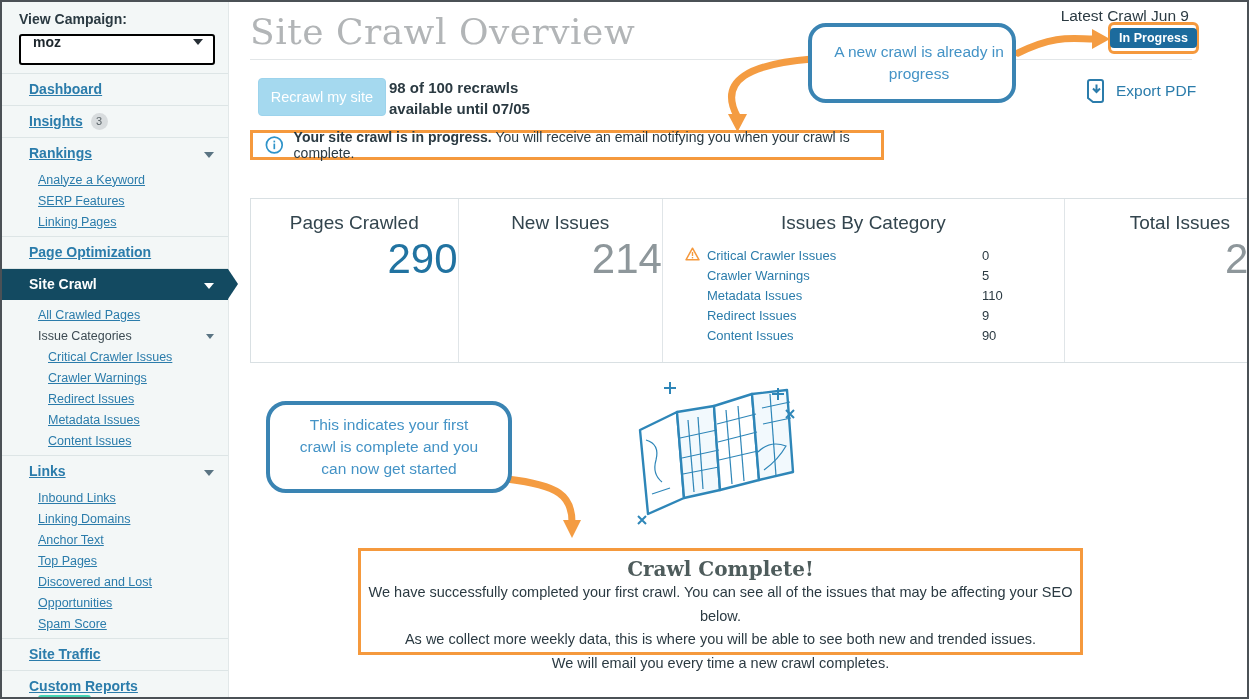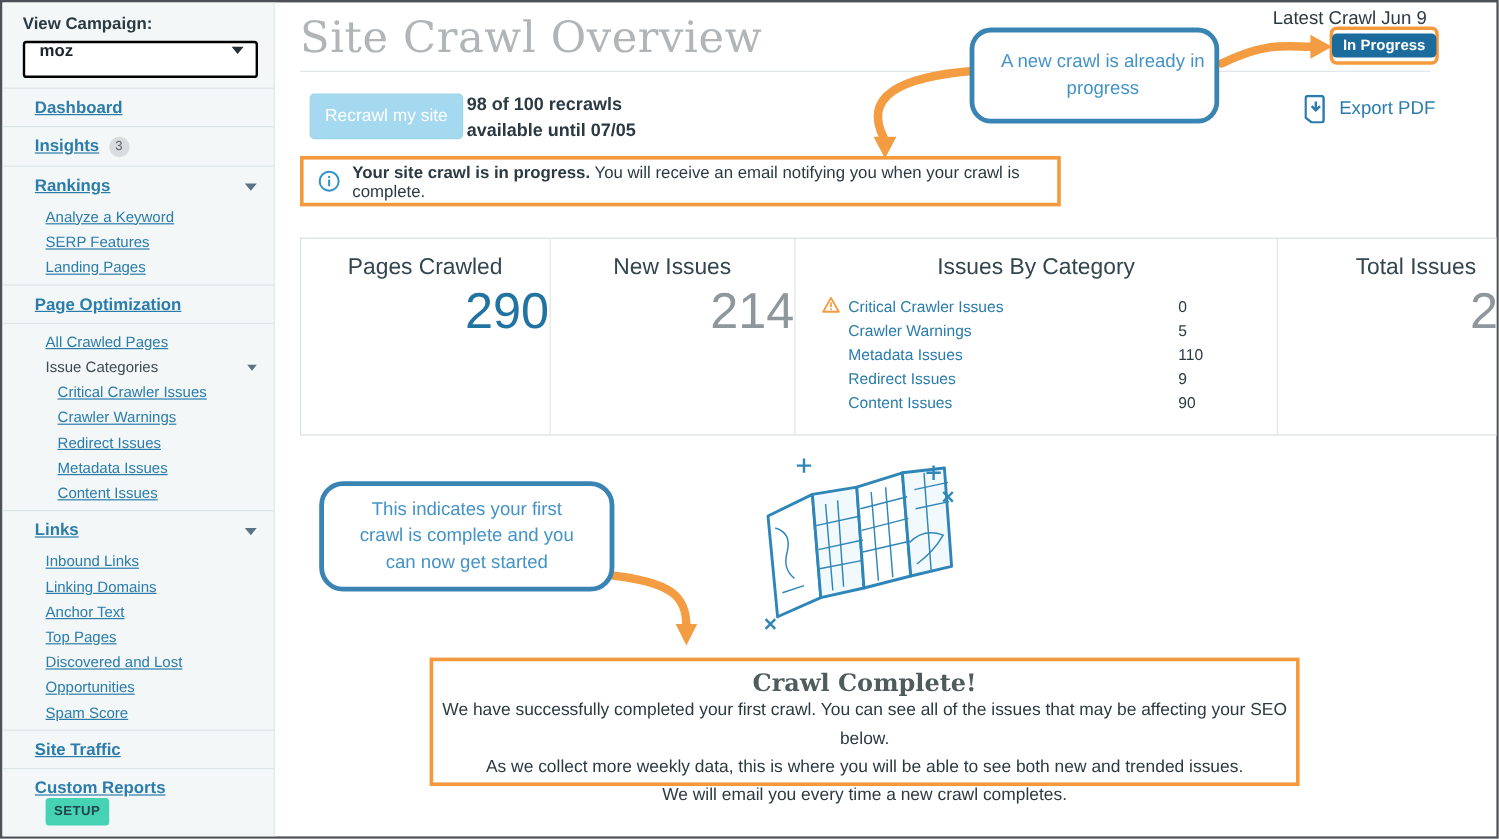--- a/index.html
+++ b/index.html
@@ -82,21 +82,21 @@
     color: #ffffff; font-size: 14.5px; font-family: "Liberation Sans", sans-serif; cursor: pointer;
   }
   .recrawl-info { position: absolute; left: 387px; top: 75px; font-size: 15px; font-weight: bold; color: #2b3a42; line-height: 21px; }
   .export-pdf {
     position: absolute; left: 1085px; top: 77px; display: flex; align-items: center; gap: 9px;
     color: #2b7cab; font-size: 15.5px; text-decoration: none; cursor: pointer;
   }
 
   
   .info-banner {
-    position: absolute; left: 248px; top: 128px; width: 634px; height: 42px;
+    position: absolute; left: 248px; top: 128px; width: 634px; height: 30px;
     border: 3px solid #f5993d; background: #ffffff;
     display: flex; align-items: center; gap: 10px; padding: 0 10px 0 12px;
     font-size: 14px; color: #2b3a42; z-index: 2;
   }
   .info-banner b { font-weight: bold; }
 
   
   .cards {
     position: absolute; left: 248px; top: 196px; width: 1046px; height: 165px;
     border: 1px solid #d9e0e3; background: #ffffff;
@@ -160,29 +160,33 @@
     </div>
 
     <div class="nav-section">
       <div class="nav-top">
         <a>Rankings</a>
         <span class="nav-caret"></span>
       </div>
       <div class="sub-wrap">
         <a class="nav-sub">Analyze a Keyword</a>
         <a class="nav-sub">SERP Features</a>
-        <a class="nav-sub">Landing Pages</a>
+        <a class="nav-sub">Linking Pages</a>
       </div>
     </div>
 
     <div class="nav-section">
       <a class="nav-top">Page Optimization</a>
     </div>
 
     <div class="nav-section">
+      <div class="nav-sitecrawl">
+        <span>Site Crawl</span>
+        <span class="nav-caret"></span>
+      </div>
       <div class="sub-wrap" style="padding-top:4px;">
         <a class="nav-sub">All Crawled Pages</a>
         <div class="nav-sub plain-subitem" style="position:relative;">
           <span>Issue Categories</span>
           <span class="nav-caret small"></span>
         </div>
         <a class="nav-sub nav-subsub">Critical Crawler Issues</a>
         <a class="nav-sub nav-subsub">Crawler Warnings</a>
         <a class="nav-sub nav-subsub">Redirect Issues</a>
         <a class="nav-sub nav-subsub">Metadata Issues</a>

